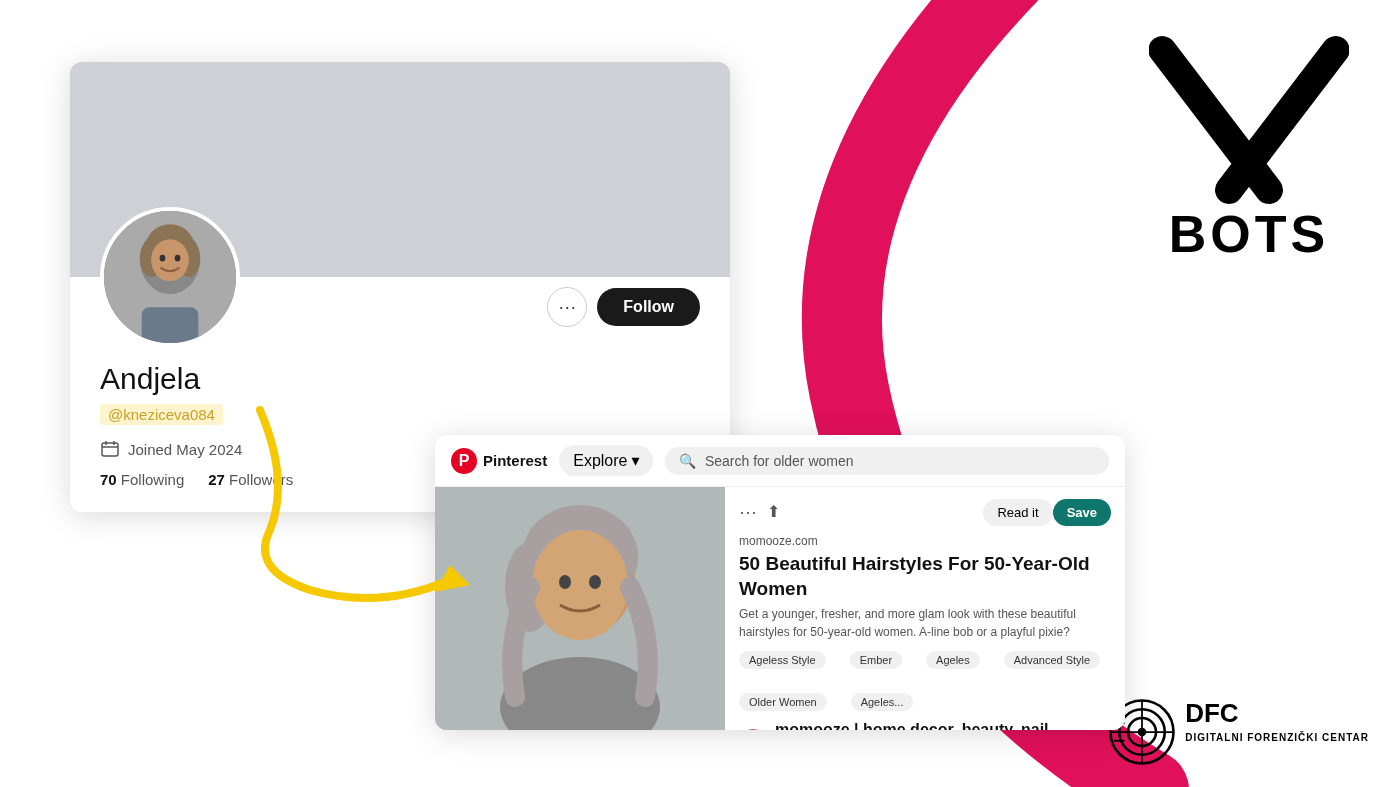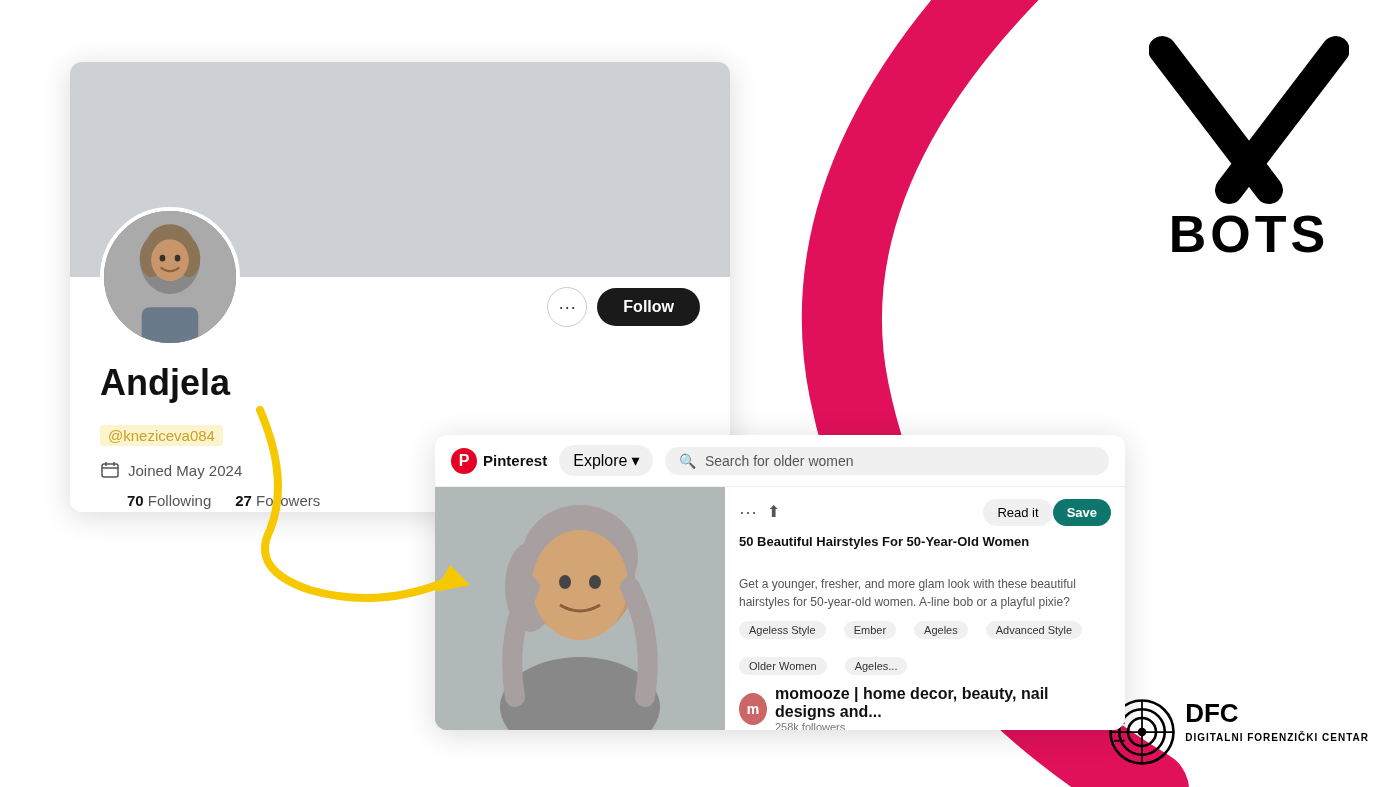--- a/index.html
+++ b/index.html
@@ -137,33 +137,33 @@
       cursor: pointer;
     }
 
     .profile-info {
       position: absolute;
       top: 300px;
       left: 30px;
     }
 
     .profile-name {
-      font-size: 36px;
-      font-weight: 700;
+      font-size: 30px;
+      font-weight: 400;
       color: #111;
     }
 
     .profile-handle {
       font-size: 15px;
       color: #c9a227;
       background: #fdf3cc;
       display: inline-block;
       padding: 2px 8px;
       border-radius: 4px;
-      margin-top: 21px;
+      margin-top: 8px;
       font-weight: 500;
     }
 
     .profile-joined {
       display: flex;
       align-items: center;
       gap: 8px;
       margin-top: 14px;
       font-size: 15px;
       color: #555;
@@ -172,21 +172,20 @@
     .profile-joined .cal-icon {
       width: 20px;
       height: 20px;
     }
 
     .profile-stats {
       display: flex;
       gap: 24px;
       margin-top: 12px;
       font-size: 15px;
-      margin-left: 27px;
     }
 
     .profile-stats .stat-count {
       font-weight: 700;
       color: #111;
     }
     .profile-stats .stat-label {
       color: #555;
     }
 
@@ -351,37 +350,37 @@
       cursor: pointer;
     }
 
     .article-source {
       font-size: 12px;
       color: #555;
       margin-bottom: 4px;
     }
 
     .article-title {
-      font-size: 13px;
+      font-size: 19px;
       font-weight: 700;
       color: #111;
       line-height: 1.3;
-      margin-bottom: 24px;
+      margin-bottom: 4px;
     }
 
     .article-desc {
       font-size: 12px;
       color: #555;
       line-height: 1.5;
       margin-bottom: 10px;
     }
 
     .article-tags {
       display: flex;
-      gap: 18px;
+      gap: 24px;
       flex-wrap: wrap;
       margin-bottom: 10px;
     }
 
     .tag {
       background: #f0f0f0;
       border-radius: 24px;
       padding: 3px 10px;
       font-size: 11px;
       color: #333;
@@ -553,20 +552,21 @@
         <div class="article-top-left">
           <span class="icon-dots">···</span>
           <span class="icon-share">⬆</span>
         </div>
         <div style="display:flex;">
           <button class="btn-read-it">Read it</button>
           <button class="btn-save">Save</button>
         </div>
       </div>
 
+      <div class="article-source">momooze.com</div>
       <div class="article-title">50 Beautiful Hairstyles For 50-Year-Old Women</div>
       <div class="article-desc">Get a younger, fresher, and more glam look with these beautiful hairstyles for 50-year-old women. A-line bob or a playful pixie?</div>
 
       <div class="article-tags">
         <span class="tag">Ageless Style</span>
         <span class="tag">Ember</span>
         <span class="tag">Ageles</span>
         <span class="tag">Advanced Style</span>
         <span class="tag">Older Women</span>
         <span class="tag">Ageles...</span>

